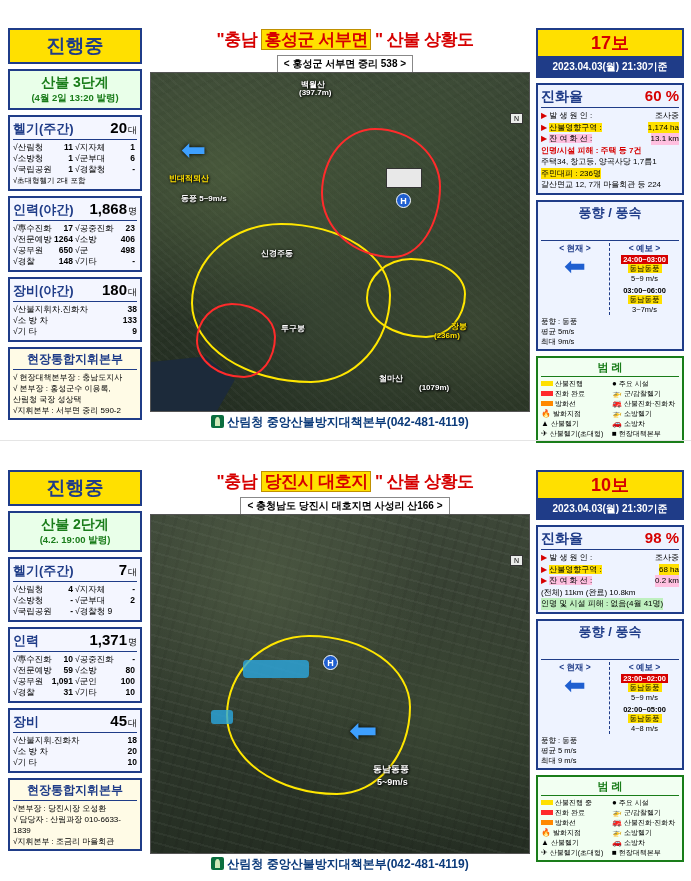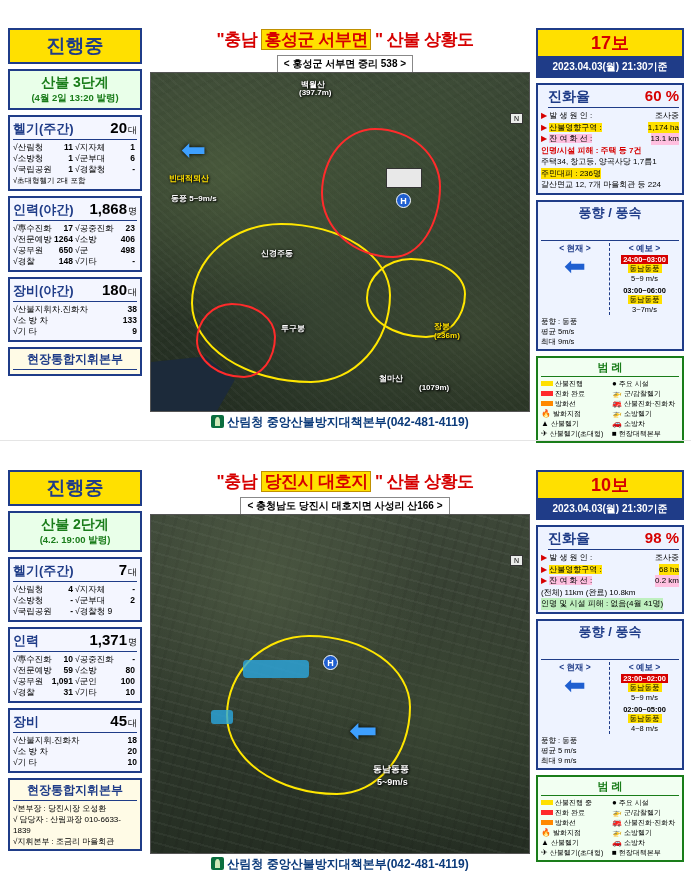--- a/index.html
+++ b/index.html
@@ -189,21 +189,21 @@
     background: #1f3c88; color: #ffffff; text-align: center;
     font-size: 10px; font-weight: bold; padding: 2px 0; margin-bottom: 5px;
     border: 2px solid #1f3c88; border-top: none;
   }
   .prog-box {
     border: 2px solid #1f3c88; background: #eef3ff; margin-bottom: 5px;
     padding: 2px 3px;
   }
   .prog-head {
     display: flex; justify-content: space-between; align-items: baseline;
-    border-bottom: 1px solid #1f3c88; padding-bottom: 1px; margin-bottom: 2px; margin-left: 7px;
+    border-bottom: 1px solid #1f3c88; padding-bottom: 1px; margin-bottom: 2px;
   }
   .prog-head .t { font-size: 14px; font-weight: bold; color: #1f3c88; }
   .prog-head .v { font-size: 15px; font-weight: bold; color: #d60000; }
   .prog-rows { font-size: 8px; line-height: 11.5px; color: #000; }
   .prog-rows .ln { display: flex; justify-content: space-between; }
   .prog-rows .mk { color: #d60000; margin-right: 2px; }
   .hl-y { background: #ffe000; }
   .hl-p { background: #ffc0e0; }
   .hl-g { background: #bff0bf; }
   .red-t { color: #d60000; font-weight: bold; }
@@ -379,44 +379,50 @@
             </div>
           <div class="row">
               <span class="lbl">√기   타</span>
               <span class="num">9</span>
             </div>
         </div>
       </div>
 
       <div class="panel-hq">
         <div class="hq-title">현장통합지휘본부</div>
+        <div class="hq-rows">
+          <div>√ 현장대책본부장 : 충남도지사</div>
+          <div>√ 본부장 : 홍성군수 이용록,</div>
+          <div>   산림청 국장 성상택</div>
+          <div>√지휘본부 : 서부면 중리 590-2</div>
+        </div>
       </div>
     </div>
 
     <div class="map">
       <div class="map-texture"></div>
       <div class="sea"></div>
 
       <div class="fire-poly poly-yellow" style="left:40px; top:150px; width:200px; height:160px;"></div>
       <div class="fire-poly poly-red" style="left:170px; top:55px; width:120px; height:130px;"></div>
       <div class="fire-poly poly-yellow" style="left:215px; top:185px; width:100px; height:80px;"></div>
       <div class="fire-poly poly-red" style="left:45px; top:230px; width:80px; height:75px;"></div>
 
       <div class="heli-marker" style="left:245px; top:120px;">H</div>
       <div style="position:absolute;left:235px;top:95px;width:36px;height:20px;background:#e8e8e8;border:1px solid #333;"></div>
 
       <div class="arrow-wind" style="left:30px; top:62px;">⬅</div>
 
       <div class="mlabel" style="left:150px; top:6px;">백월산</div>
       <div class="mlabel" style="left:148px; top:15px;">(397.7m)</div>
       <div class="mlabel yellow" style="left:18px; top:100px;">빈대적뫼산</div>
-      <div class="mlabel" style="left:20px; top:120px;">동풍 5~9m/s</div>
+      <div class="mlabel" style="left:30px; top:120px;">동풍 5~9m/s</div>
       <div class="mlabel" style="left:110px; top:175px;">신경주동</div>
       <div class="mlabel" style="left:130px; top:250px;">투구봉</div>
-      <div class="mlabel yellow" style="left:283px; top:248px;">장봉</div>
+      <div class="mlabel yellow" style="left:300px; top:248px;">장봉</div>
       <div class="mlabel yellow" style="left:283px; top:258px;">(236m)</div>
       <div class="mlabel" style="left:228px; top:300px;">철마산</div>
       <div class="mlabel" style="left:224px; top:310px;padding-left:44px;">(1079m)</div>
 
       <div class="scalebox">N</div>
     </div>
 
     <div class="footer">
       <span class="logo"></span><span>산림청 중앙산불방지대책본부(042-481-4119)</span>
     </div>

